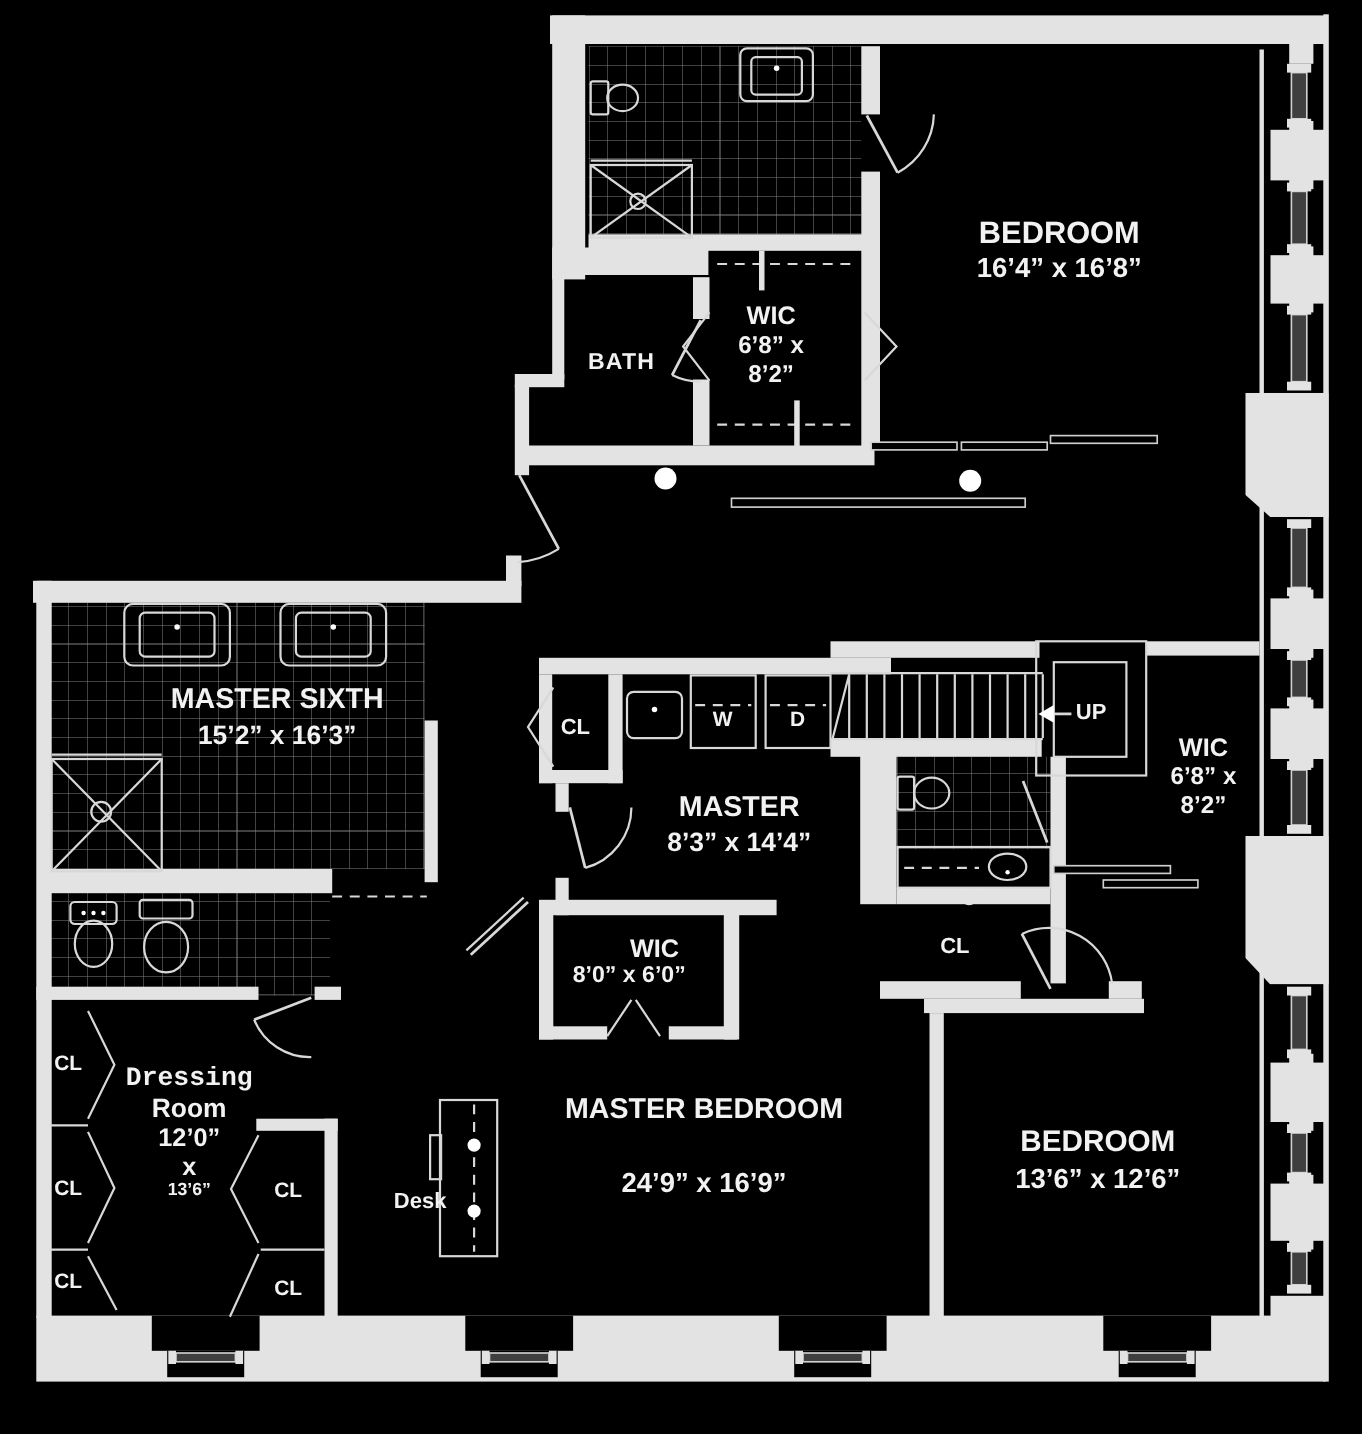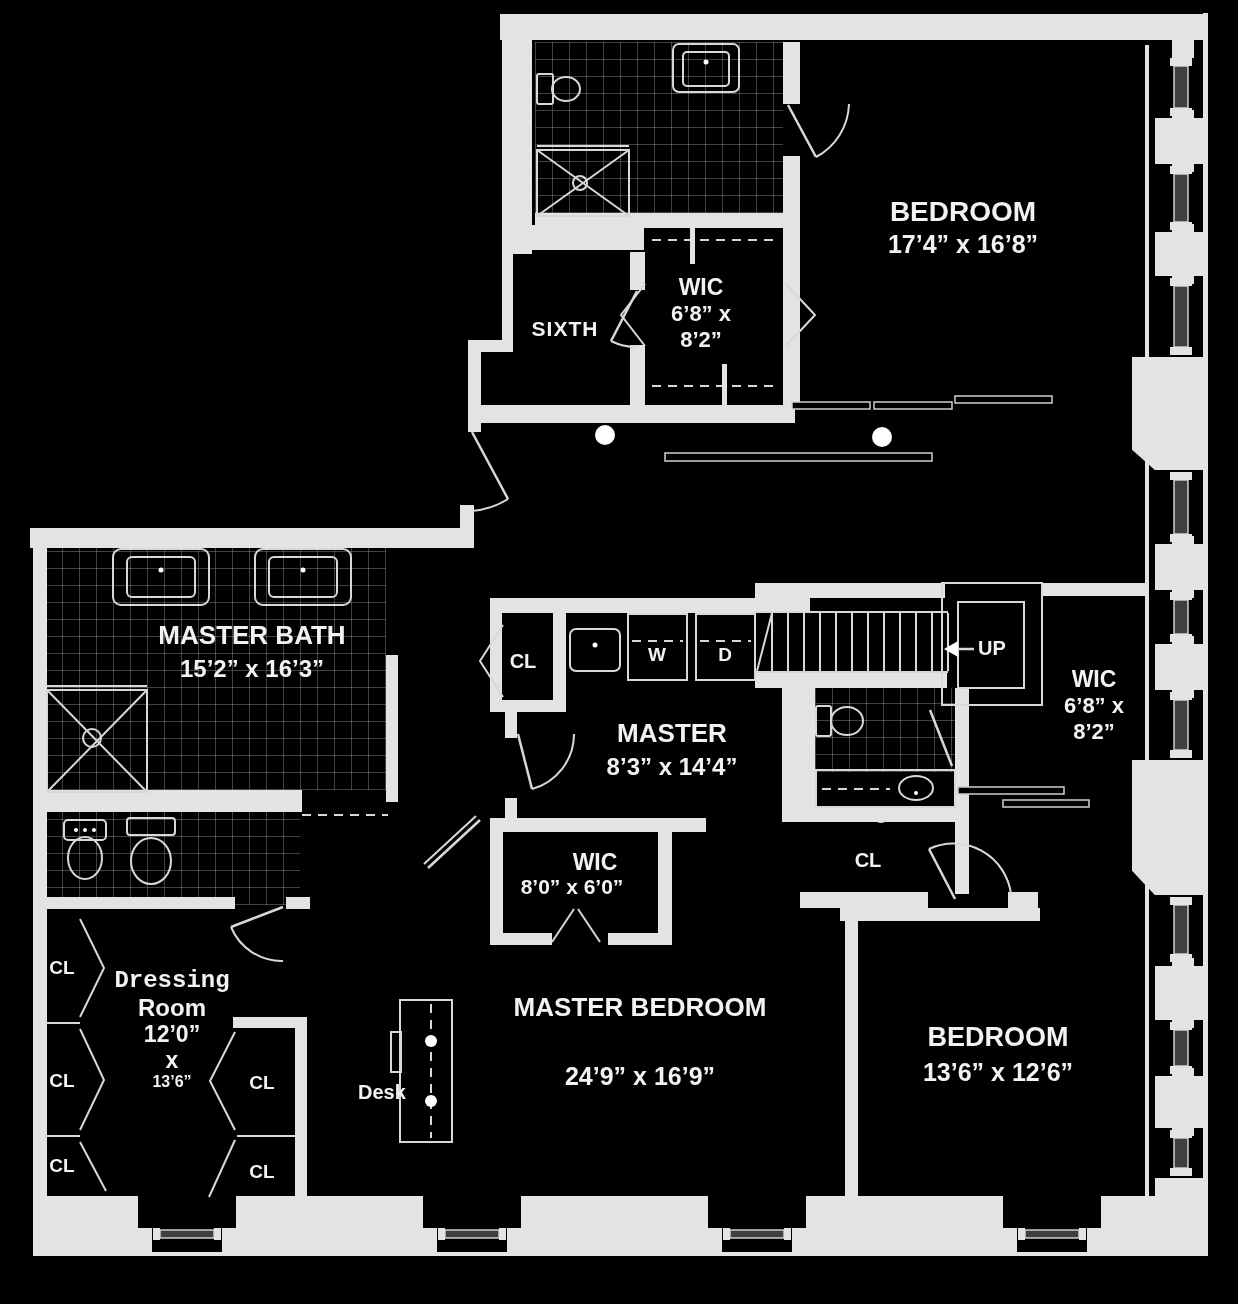--- a/index.html
+++ b/index.html
@@ -311,29 +311,29 @@
       <rect class="dk" x="1174" y="1030" width="14" height="36"></rect>
         <rect class="f" x="1170" y="1022" width="22" height="8"></rect>
         <rect class="f" x="1170" y="1066" width="22" height="8"></rect>
       <rect class="dk" x="1174" y="1138" width="14" height="30"></rect>
         <rect class="f" x="1170" y="1130" width="22" height="8"></rect>
         <rect class="f" x="1170" y="1168" width="22" height="8"></rect>
     </g>
   </svg>
 
   <div class="lbl ctr" style="left:963px;top:196px;font-size:28px;">BEDROOM</div>
-  <div class="lbl ctr" style="left:963px;top:230px;font-size:25px;">17’4” x 16’8”</div>
+  <div class="lbl ctr" style="left:963px;top:230px;font-size:25px;">16’4” x 16’8”</div>
 
   <div class="lbl ctr" style="left:701px;top:274px;font-size:23px;">WIC</div>
   <div class="lbl ctr" style="left:701px;top:301px;font-size:22px;">6’8” x</div>
   <div class="lbl ctr" style="left:701px;top:327px;font-size:22px;">8’2”</div>
 
-  <div class="lbl ctr" style="left:565px;top:317px;font-size:21px;letter-spacing:1px;">SIXTH</div>
-
-  <div class="lbl ctr" style="left:252px;top:620px;font-size:26px;">MASTER BATH</div>
+  <div class="lbl ctr" style="left:565px;top:317px;font-size:21px;letter-spacing:1px;">BATH</div>
+
+  <div class="lbl ctr" style="left:252px;top:620px;font-size:26px;">MASTER SIXTH</div>
   <div class="lbl ctr" style="left:252px;top:655px;font-size:24px;">15’2” x 16’3”</div>
 
   <div class="lbl ctr" style="left:523px;top:650px;font-size:20px;">CL</div>
   <div class="lbl ctr" style="left:657px;top:644px;font-size:19px;">W</div>
   <div class="lbl ctr" style="left:725px;top:644px;font-size:19px;">D</div>
 
   <div class="lbl ctr" style="left:672px;top:718px;font-size:26px;">MASTER</div>
   <div class="lbl ctr" style="left:672px;top:753px;font-size:24px;">8’3” x 14’4”</div>
 
   <div class="lbl" style="left:978px;top:637px;font-size:20px;">UP</div>

